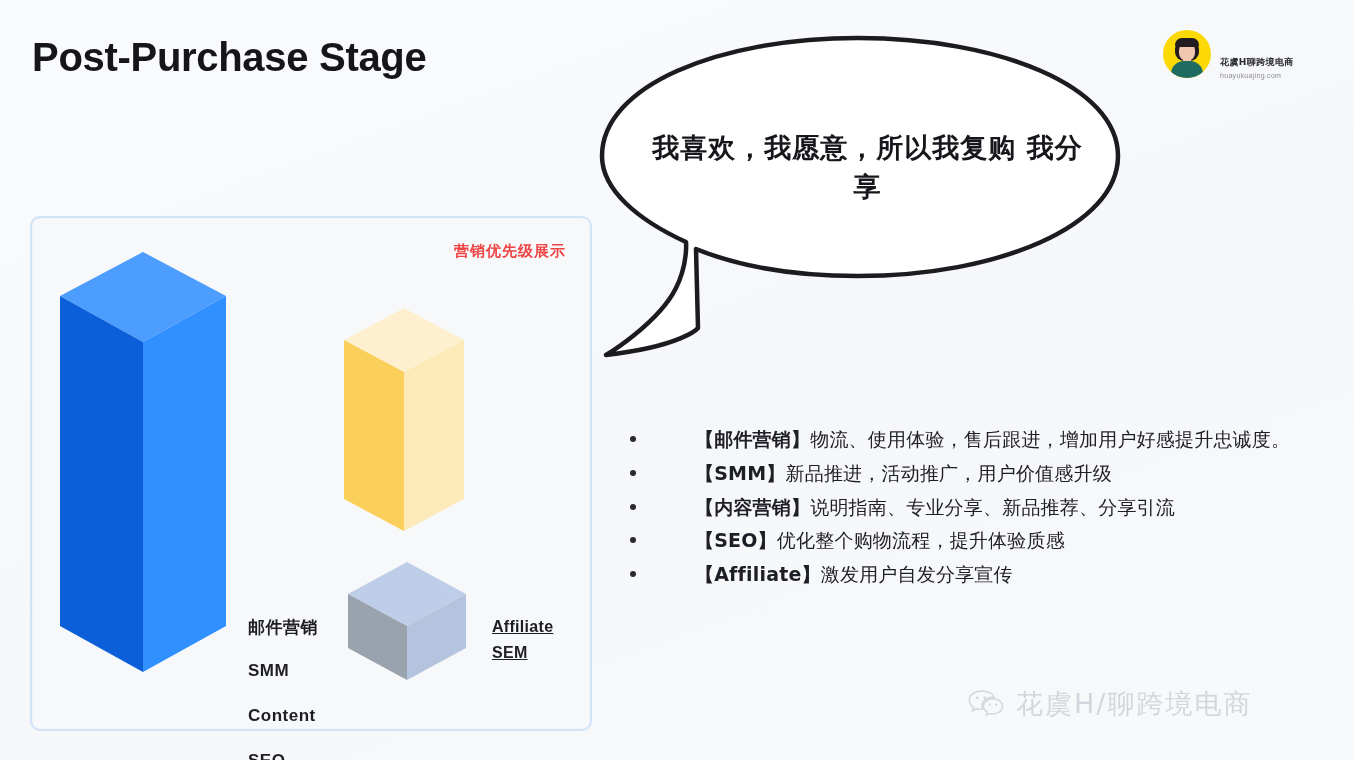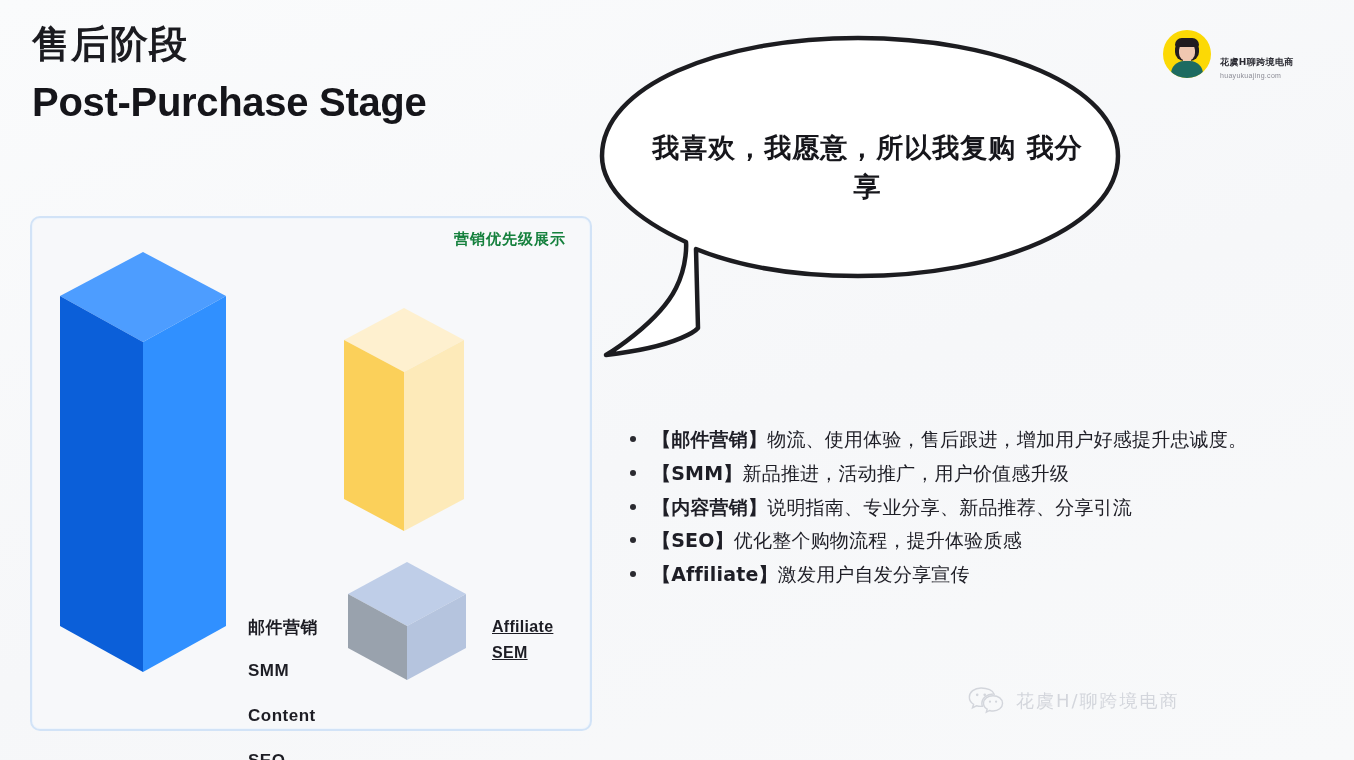--- a/index.html
+++ b/index.html
@@ -60,22 +60,22 @@
     font-family: "DejaVu Sans", sans-serif; margin-top: 28px; }
   #brand-url { font-size: 7px; color: #8C8C96; letter-spacing: .3px; }
 
   
   #chart-panel {
     position: absolute; left: 30px; top: 216px; width: 558px; height: 511px;
     background: #F7F8FA; border: 2px solid #D2E3F7; border-radius: 10px;
     box-shadow: 0 0 0 1px #EFF5FC inset;
   }
   #chart-caption {
-    position: absolute; right: 24px; top: 12px;
-    font-size: 15px; font-weight: 700; color: #15803d; letter-spacing: 1px;
+    position: absolute; right: 24px; top: 24px;
+    font-size: 15px; font-weight: 700; color: #ef4444; letter-spacing: 1px;
     font-family: "DejaVu Sans", sans-serif;
   }
   .iso { position: absolute; }
   .iso svg { display: block; }
 
   .iso-label {
     position: absolute; color: #1D1D24; font-weight: 700;
     font-family: "Liberation Sans", "DejaVu Sans", sans-serif;
     white-space: nowrap;
   }
@@ -86,50 +86,49 @@
   #speech-bubble { position: absolute; left: 588px; top: 28px; }
   #speech-text {
     position: absolute; left: 52px; top: 100px; width: 455px;
     text-align: center; font-size: 27px; font-weight: 700; color: #16161B;
     line-height: 1.45; letter-spacing: 1px;
     font-family: "DejaVu Sans", sans-serif;
   }
 
   
   #bullet-list { position: absolute; left: 622px; top: 424px; width: 690px; }
-  .bullet-row { display: flex; align-items: flex-start; margin-bottom: 3px; }
+  .bullet-row { display: flex; align-items: flex-start; margin-bottom: 3px; gap: 43px; }
   .bullet-dot {
     flex: none; width: 6px; height: 6px; border-radius: 50%;
     background: #2A2A30; margin: 12px 16px 0 8px;
   }
   .bullet-body {
     font-size: 19px; line-height: 1.62; color: #1E1E26; letter-spacing: .2px;
     font-family: "DejaVu Sans", "Liberation Sans", sans-serif;
   }
   .bullet-body .tag { font-weight: 700; }
 
   
   #watermark {
     position: absolute; left: 968px; top: 686px;
     display: flex; align-items: center; gap: 12px;
     opacity: .55;
   }
   #wechat-icon { width: 36px; height: 30px; flex: none; }
   #watermark-text {
-    font-size: 18px; color: #B6BAC4; letter-spacing: 2px; font-weight: 400;
+    font-size: 27px; color: #B6BAC4; letter-spacing: 2px; font-weight: 400;
     font-family: "DejaVu Sans", sans-serif;
   }
 </style>
 </head>
 <body>
 
 <div class="stage">
 
   <div id="title-block">
-    <div id="title-cn">售后阶段</div>
     <div id="title-en">Post-Purchase Stage</div>
   </div>
 
   <div id="brand">
     <div id="brand-avatar">
       <div class="hair"></div>
       <div class="face"></div>
       <div class="fringe"></div>
       <div class="neck"></div>
       <div class="body"></div>

